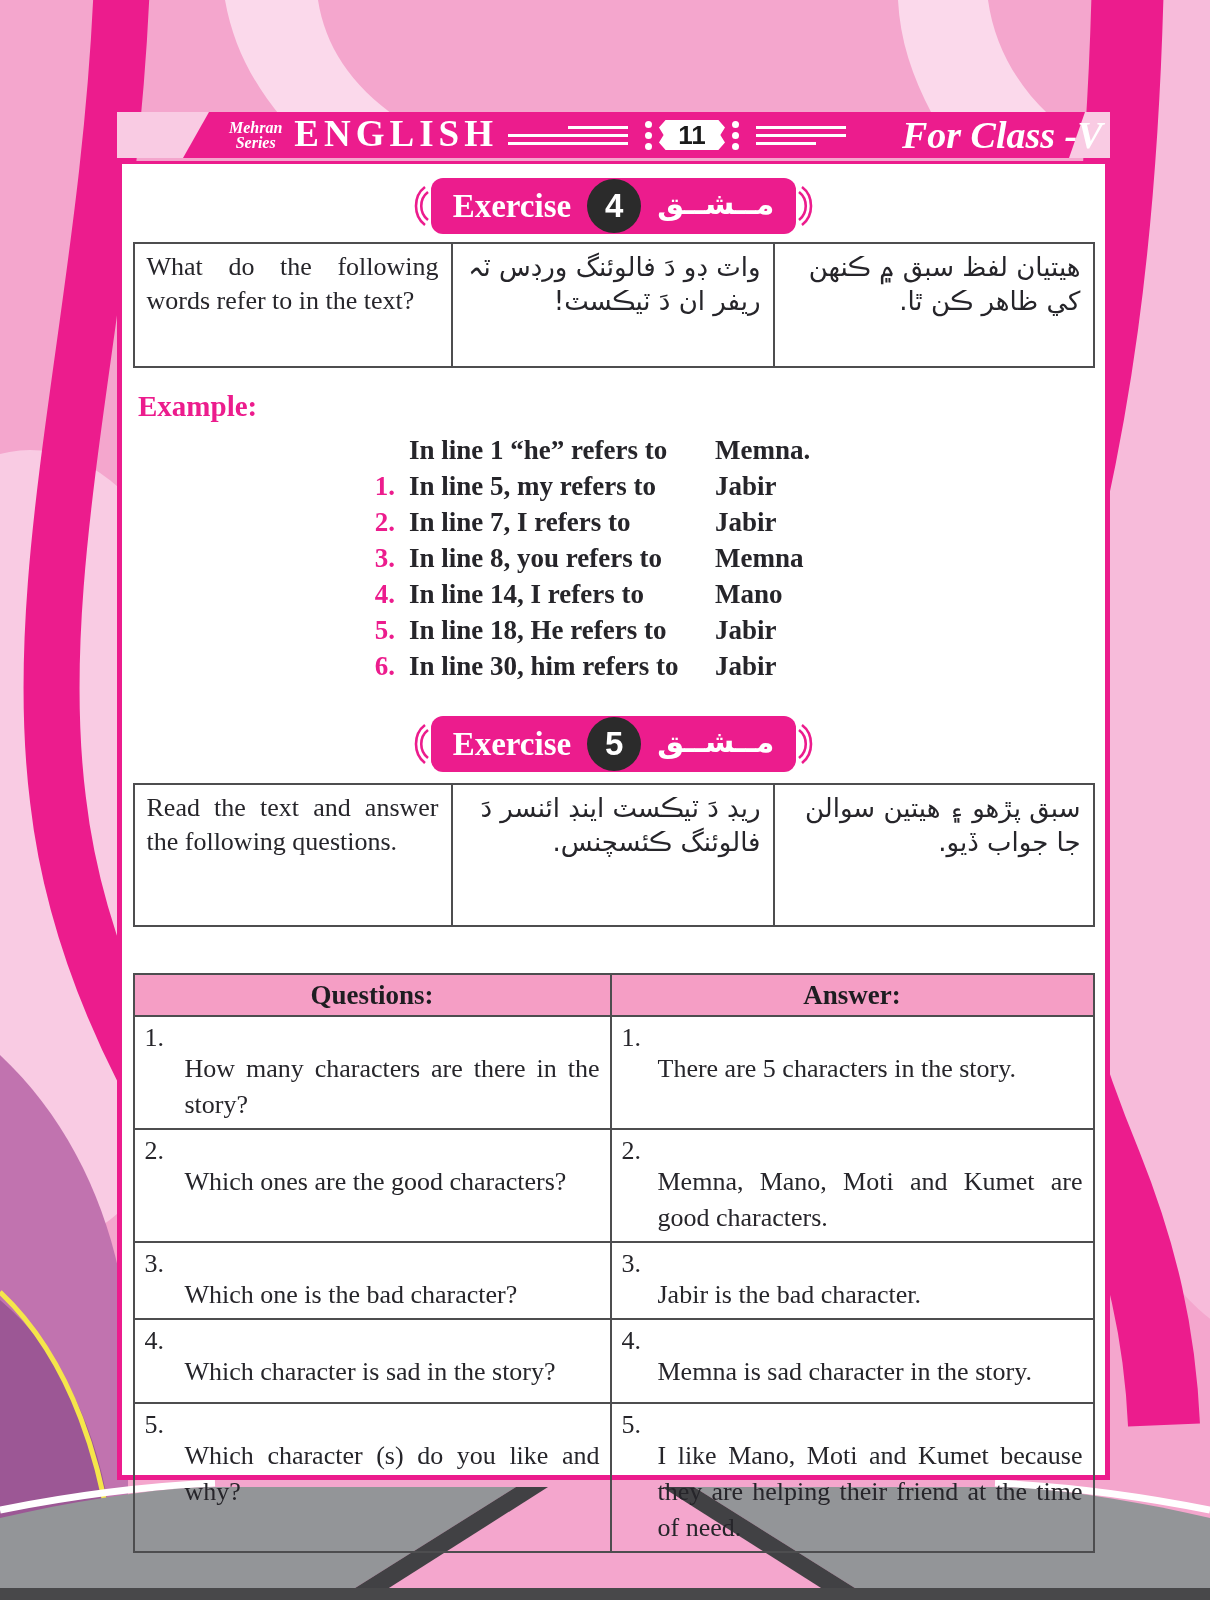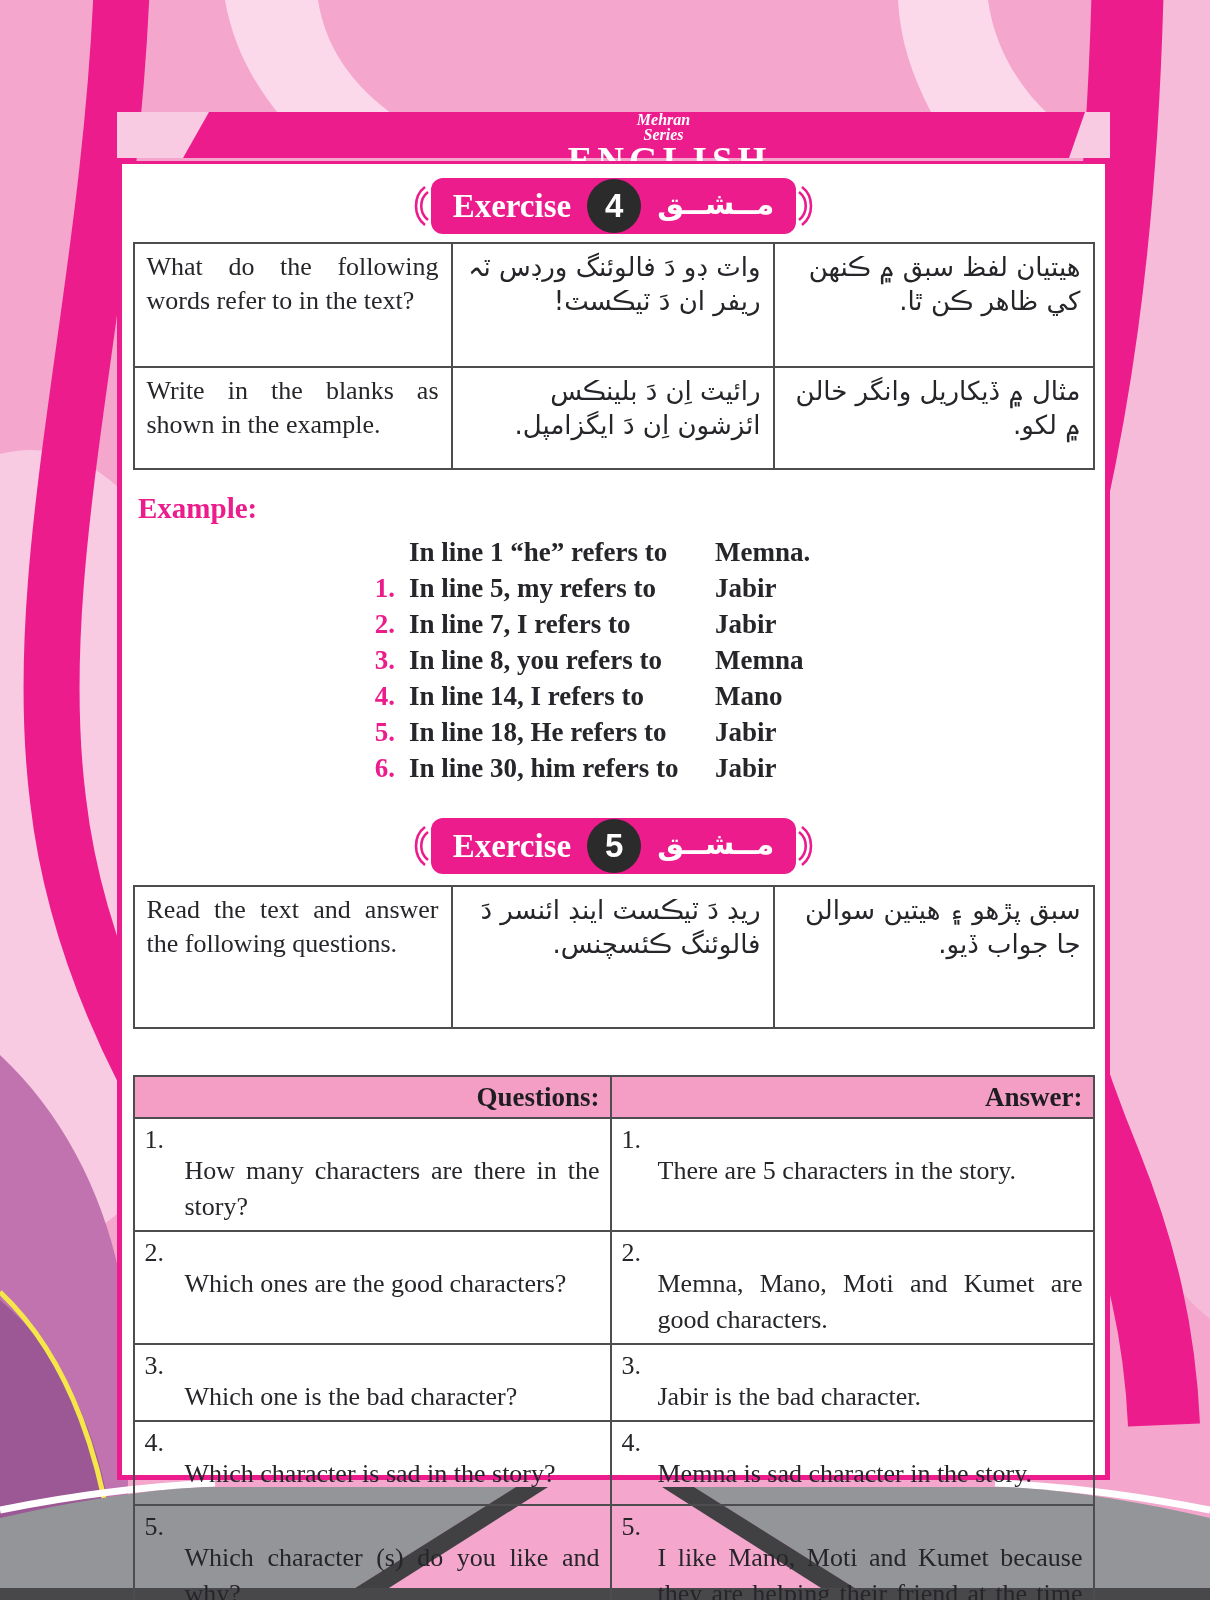--- a/index.html
+++ b/index.html
@@ -14,21 +14,21 @@
   .header{
     position:absolute;left:117px;top:112px;width:993px;height:46px;
     background:#F9CBE3;
   }
   .header-band{
     position:absolute;left:0;top:0;right:0;bottom:0;background:#EC1C8D;
     clip-path:polygon(92px 0, 968px 0, 952px 100%, 66px 100%);
   }
   .header-content{
     position:relative;height:100%;display:flex;align-items:center;
-    color:#fff;padding-left:112px;box-sizing:border-box;flex-direction:column;
+    color:#fff;padding-left:112px;box-sizing:border-box;
   }
   .series{font-style:italic;font-weight:bold;font-size:16px;line-height:15px;text-align:center;margin-right:12px;}
   .subject{font-weight:bold;font-size:37px;letter-spacing:5px;line-height:1;padding-bottom:3px;}
   .dlines{display:flex;flex-direction:column;gap:5px;margin:0 10px;}
   .dline{height:3px;background:#fff;}
   .w120{width:120px;} .w90{width:90px;} .w60{width:60px;align-self:flex-end;}
   .w60l{width:60px;align-self:flex-start;}
   .dotcol{display:flex;flex-direction:column;gap:4px;margin:0 7px;}
   .dot{width:7px;height:7px;border-radius:50%;background:#fff;}
   .badge{
@@ -80,21 +80,21 @@
   .ex-item{
     display:grid;grid-template-columns:55px 320px auto;margin-left:218px;
     font-size:27px;line-height:36px;color:#26252A;font-weight:bold;
   }
   .ex-num{color:#EC1C8D;text-align:right;}
   .ex-text{padding-left:14px;}
 
   
   .qa{border-collapse:collapse;margin:46px auto 0;width:960px;table-layout:fixed;}
   .qa th{
-    background:#F59EC5;border:2px solid #4D4D4F;text-align:right;
+    background:#F59EC5;border:2px solid #4D4D4F;text-align:center;
     font-size:27px;color:#1E1D21;padding:3px 10px;height:34px;
   }
   .qa td{
     border:2px solid #4D4D4F;vertical-align:top;
     padding:3px 10px 5px;font-size:26px;line-height:36px;color:#26252A;
   }
   .h74{height:74px;} .h40{height:40px;} .h116{height:116px;}
   .qrow{display:flex;}
   .qnum{flex:0 0 40px;}
   .anum{flex:0 0 36px;}
@@ -184,25 +184,20 @@
         <col style="width:318px">
         <col style="width:322px">
         <col style="width:320px">
       </colgroup>
     <tbody>
         <tr>
       <td class="td-en h110">What do the following words refer to in the text?</td>
       <td class="td-ur h110">واٽ ڊو دَ فالوئنگ ورڊس ٽہ ريفر ان دَ ٽيڪسٽ!</td>
       <td class="td-ur h110">هيتيان لفظ سبق ۾ ڪنهن کي ظاهر ڪن ٿا.</td>
     </tr>
-    <tr>
-      <td class="td-en h88">Write in the blanks as shown in the example.</td>
-      <td class="td-ur h88">رائيٽ اِن دَ بلينڪس ائزشون اِن دَ ايگزامپل.</td>
-      <td class="td-ur h88">مثال ۾ ڏيکاريل وانگر خالن ۾ لکو.</td>
-    </tr>
   </tbody>
     </table>
 
   <div class="example-label">Example:</div>
   <div class="ex-list">
     <div class="ex-item">
       <span class="ex-num"></span>
       <span class="ex-text">In line 1 “he” refers to</span>
       <span class="ex-ans">Memna.</span>
     </div>

